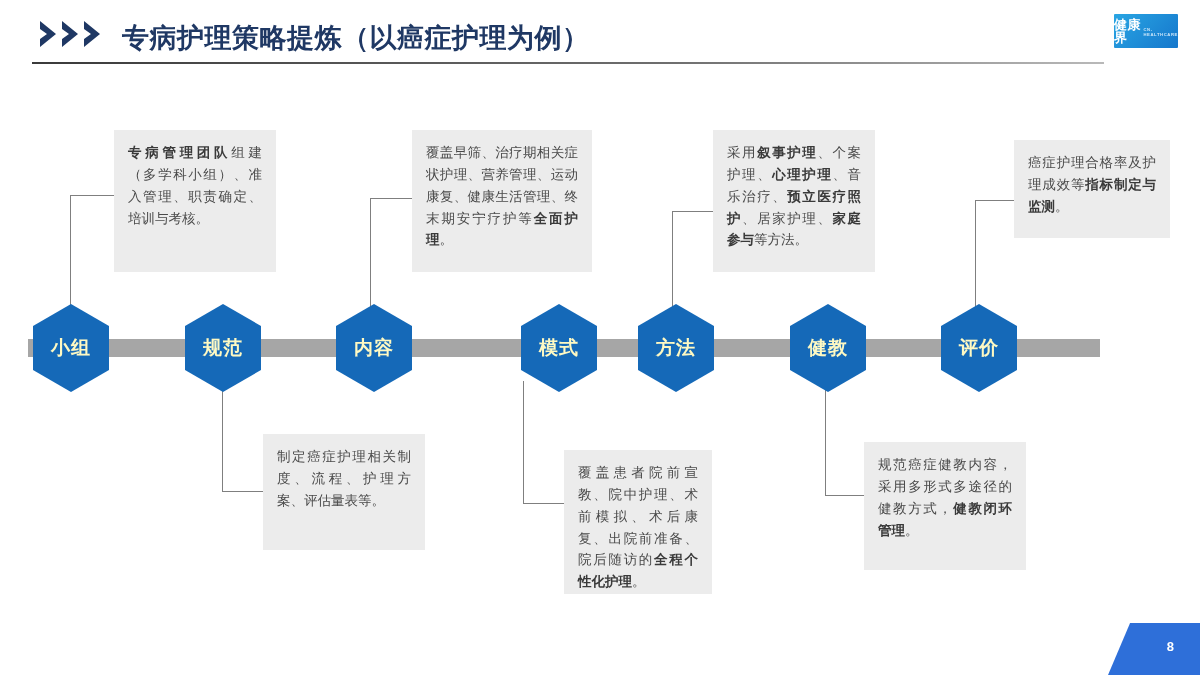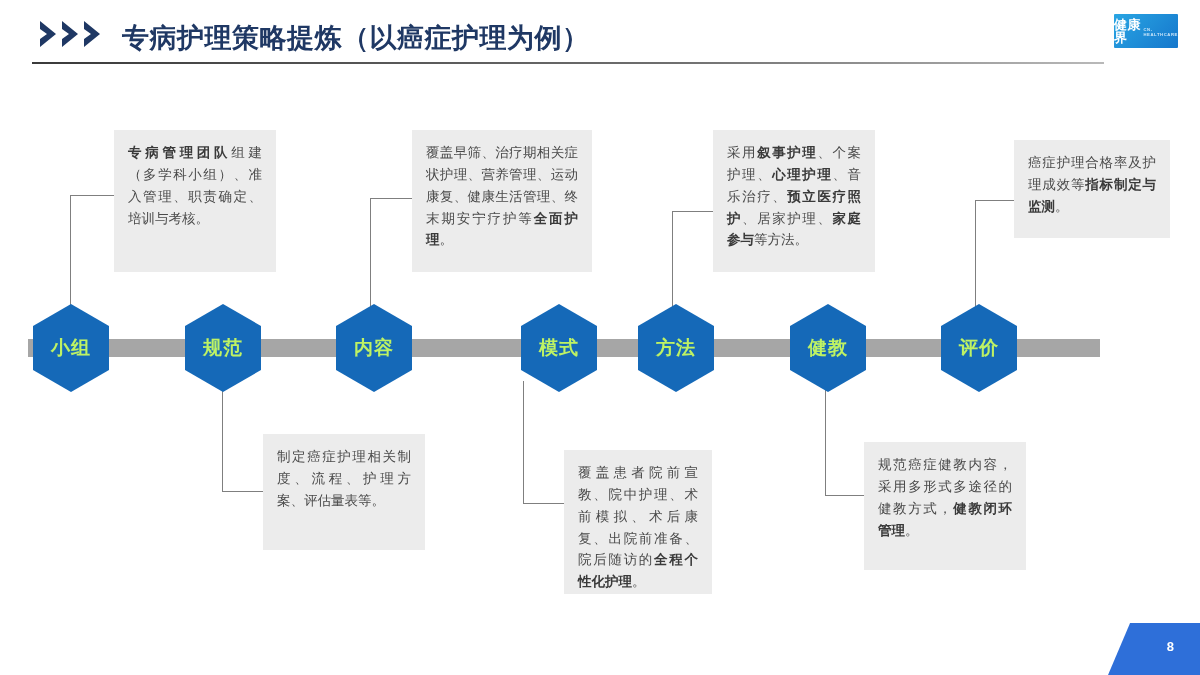--- a/index.html
+++ b/index.html
@@ -58,21 +58,21 @@
     background: #A6A6A6;
   }
 
   
   .hex {
     position: absolute;
     width: 76px; height: 88px;
     background: #1569B8;
     clip-path: polygon(50% 0%, 100% 25%, 100% 75%, 50% 100%, 0% 75%, 0% 25%);
     display: flex; align-items: center; justify-content: center;
-    color: #bef264;
+    color: #fef9c3;
     font-size: 19px; font-weight: bold;
     letter-spacing: 1px;
   }
 
   
   .conn { position: absolute; background: #7F7F7F; }
   .conn.v { width: 1px; }
   .conn.h { height: 1px; }
 
   

